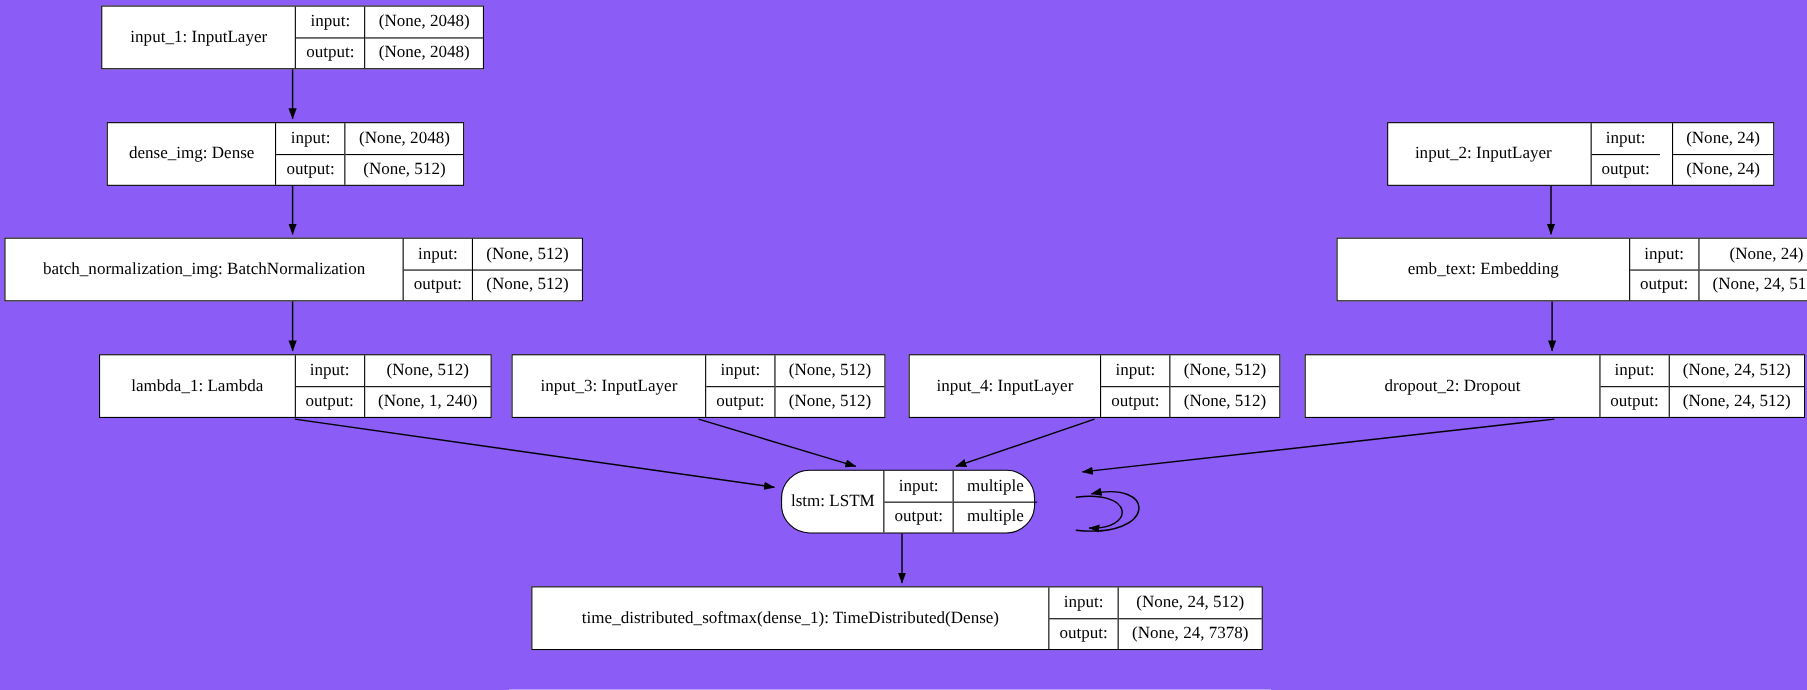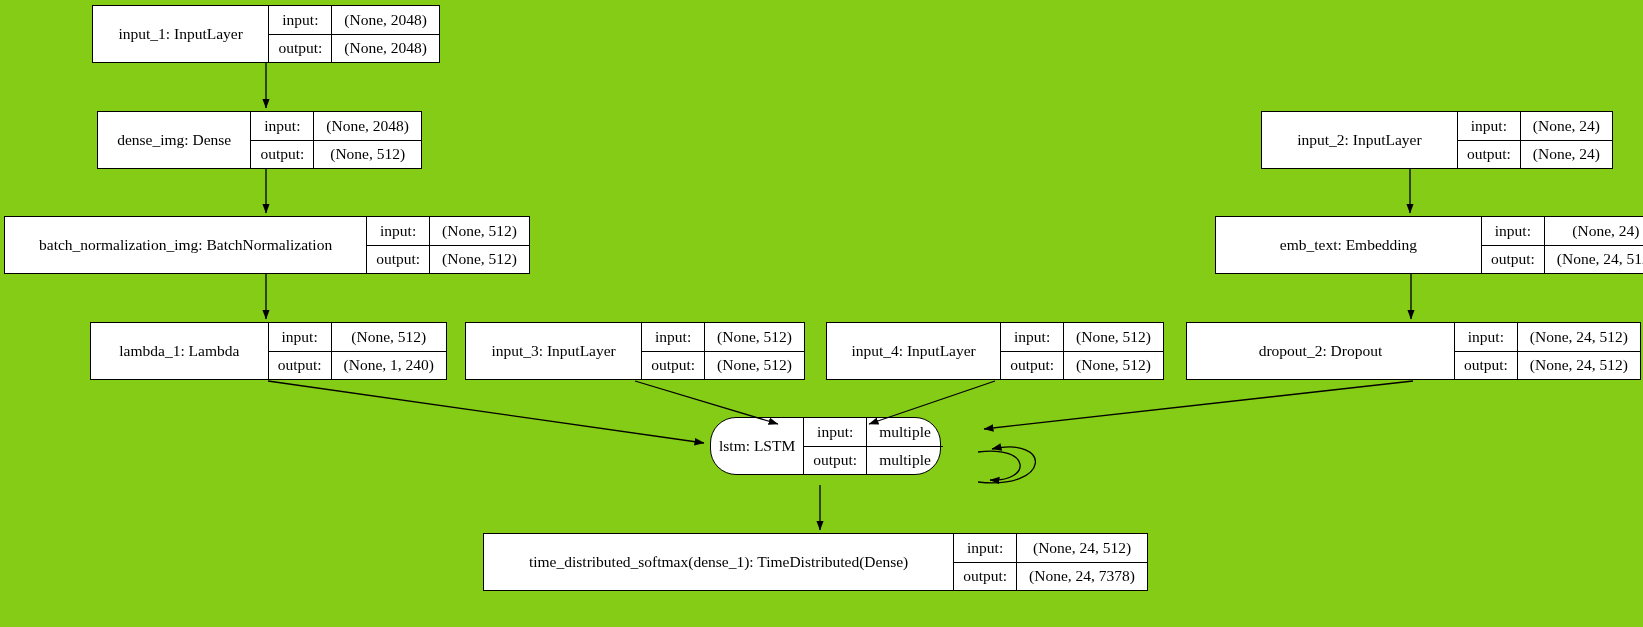--- a/index.html
+++ b/index.html
@@ -1,20 +1,20 @@
 <!DOCTYPE html>
 <html><head>
 <meta charset="utf-8">
 <style>
   html, body { margin: 0; padding: 0; background: #ffffff; }
   #canvas {
     position: relative;
     width: 1643px;
     height: 627px;
-    background: #84cc16;
+    background: #8b5cf6;
     font-family: "Liberation Serif", "DejaVu Serif", serif;
     color: #000000;
     overflow: hidden;
   }
   .node {
     position: absolute;
     height: 58px;
     display: flex;
     border: 1.4px solid #000000;
     background: #ffffff;
@@ -120,21 +120,21 @@
     <div class="col io">
       <div class="cell">input:</div>
       <div class="cell">output:</div>
     </div>
     <div class="col shapes">
       <div class="cell">(None, 512)</div>
       <div class="cell">(None, 512)</div>
     </div>
   </div>
 
-  <div class="node" style="left:1261px; top:111px; width:352px;">
+  <div class="node" style="left:1261px; top:111px; width:352px;gap:11px;">
     <div class="name">input_2: InputLayer</div>
     <div class="col io">
       <div class="cell">input:</div>
       <div class="cell">output:</div>
     </div>
     <div class="col shapes">
       <div class="cell">(None, 24)</div>
       <div class="cell">(None, 24)</div>
     </div>
   </div>
@@ -156,21 +156,21 @@
     <div class="col io">
       <div class="cell">input:</div>
       <div class="cell">output:</div>
     </div>
     <div class="col shapes">
       <div class="cell">(None, 24, 512)</div>
       <div class="cell">(None, 24, 512)</div>
     </div>
   </div>
 
-  <div class="node" style="left:710px; top:417px; width:231px;border-radius:26px;">
+  <div class="node" style="left:710px; top:427px; width:231px;border-radius:26px;">
     <div class="name">lstm: LSTM</div>
     <div class="col io">
       <div class="cell">input:</div>
       <div class="cell">output:</div>
     </div>
     <div class="col shapes">
       <div class="cell">multiple</div>
       <div class="cell">multiple</div>
     </div>
   </div>

